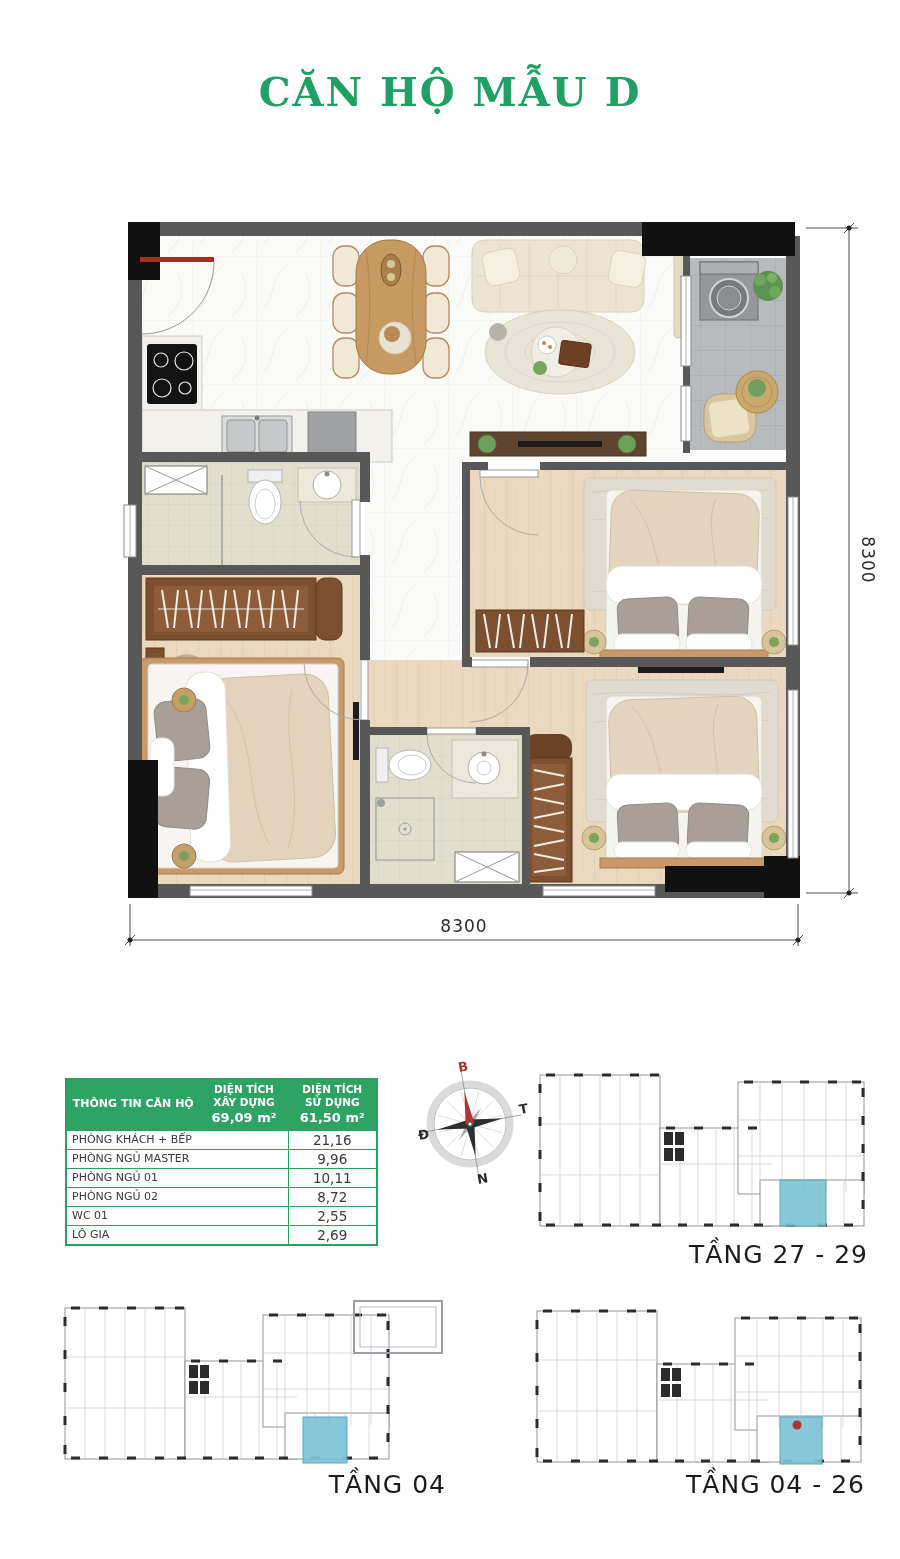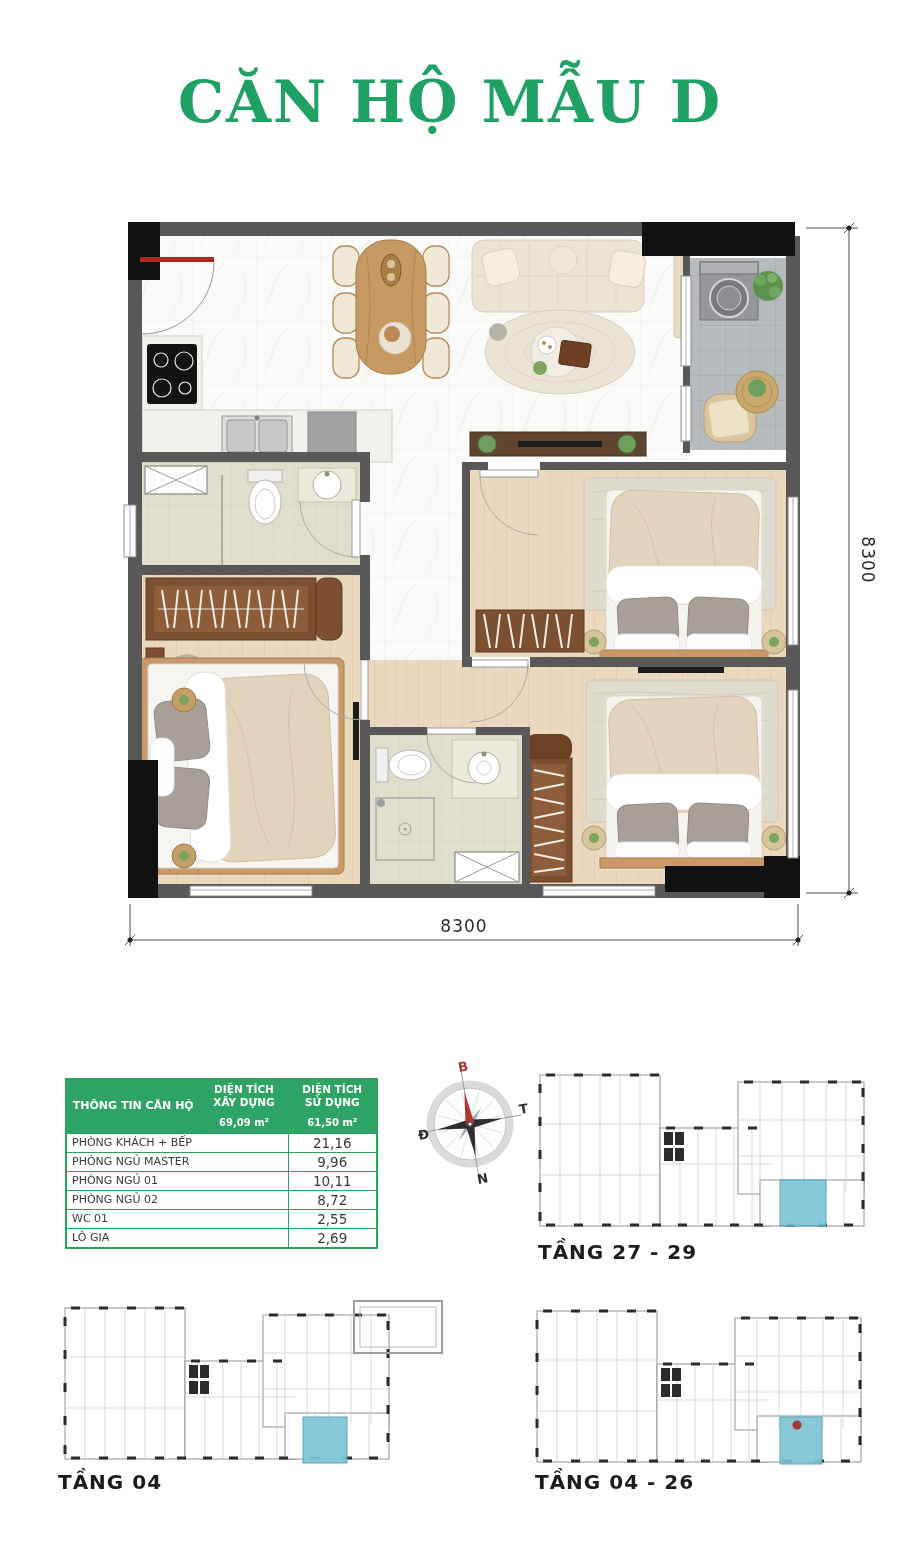--- a/index.html
+++ b/index.html
@@ -1,35 +1,35 @@
 <!DOCTYPE html>
 <html><head>
 <meta charset="utf-8">
 <style>
   html,body{margin:0;padding:0;background:#ffffff;}
   .canvas{position:relative;width:900px;height:1559px;background:#ffffff;overflow:hidden;
           font-family:"DejaVu Sans","Liberation Sans",sans-serif;}
   .page-title{position:absolute;left:0;top:68px;width:900px;text-align:center;
       font-family:"DejaVu Serif","Liberation Serif",serif;font-weight:bold;
-      font-size:58px;letter-spacing:2px;}
+      font-size:40px;letter-spacing:2px;}
   .plan-svg{position:absolute;left:0;top:200px;}
   
   .info-table{position:absolute;left:65px;top:1078px;width:311px;border-collapse:collapse;
       table-layout:fixed;}
   .info-table th,.info-table td{border:1.5px solid #2aa262;}
   .info-table{border:2px solid #2aa262;}
   .info-table th{background:#2da463;color:#ffffff;text-align:center;vertical-align:middle;padding:3px 1px;}
   .th-main{font-size:11px;font-weight:bold;line-height:1.15;}
   .th-sub{font-size:10.5px;font-weight:bold;line-height:1.25;}
-  .th-sub .val{font-size:10px;font-weight:600;display:block;margin-top:8px;}
+  .th-sub .val{font-size:13px;font-weight:600;display:block;margin-top:1px;}
   .info-table td{color:#3a3a3a;background:#fff;}
   .td-label{font-size:11px;padding:1px 5px;white-space:nowrap;overflow:hidden;}
   .td-value{font-size:13.5px;text-align:center;padding:1px 13px;}
   
-  .mini-label{position:absolute;text-align:left;font-weight:bold;font-size:20px;
+  .mini-label{position:absolute;text-align:right;font-weight:normal;font-size:25px;
       color:#1c1c1c;letter-spacing:1px;}
   .abs{position:absolute;}
 </style>
 </head>
 <body>
 
 <div class="canvas">
 
   <div class="page-title" style="color:#1fa163;">CĂN HỘ MẪU D</div>
 

